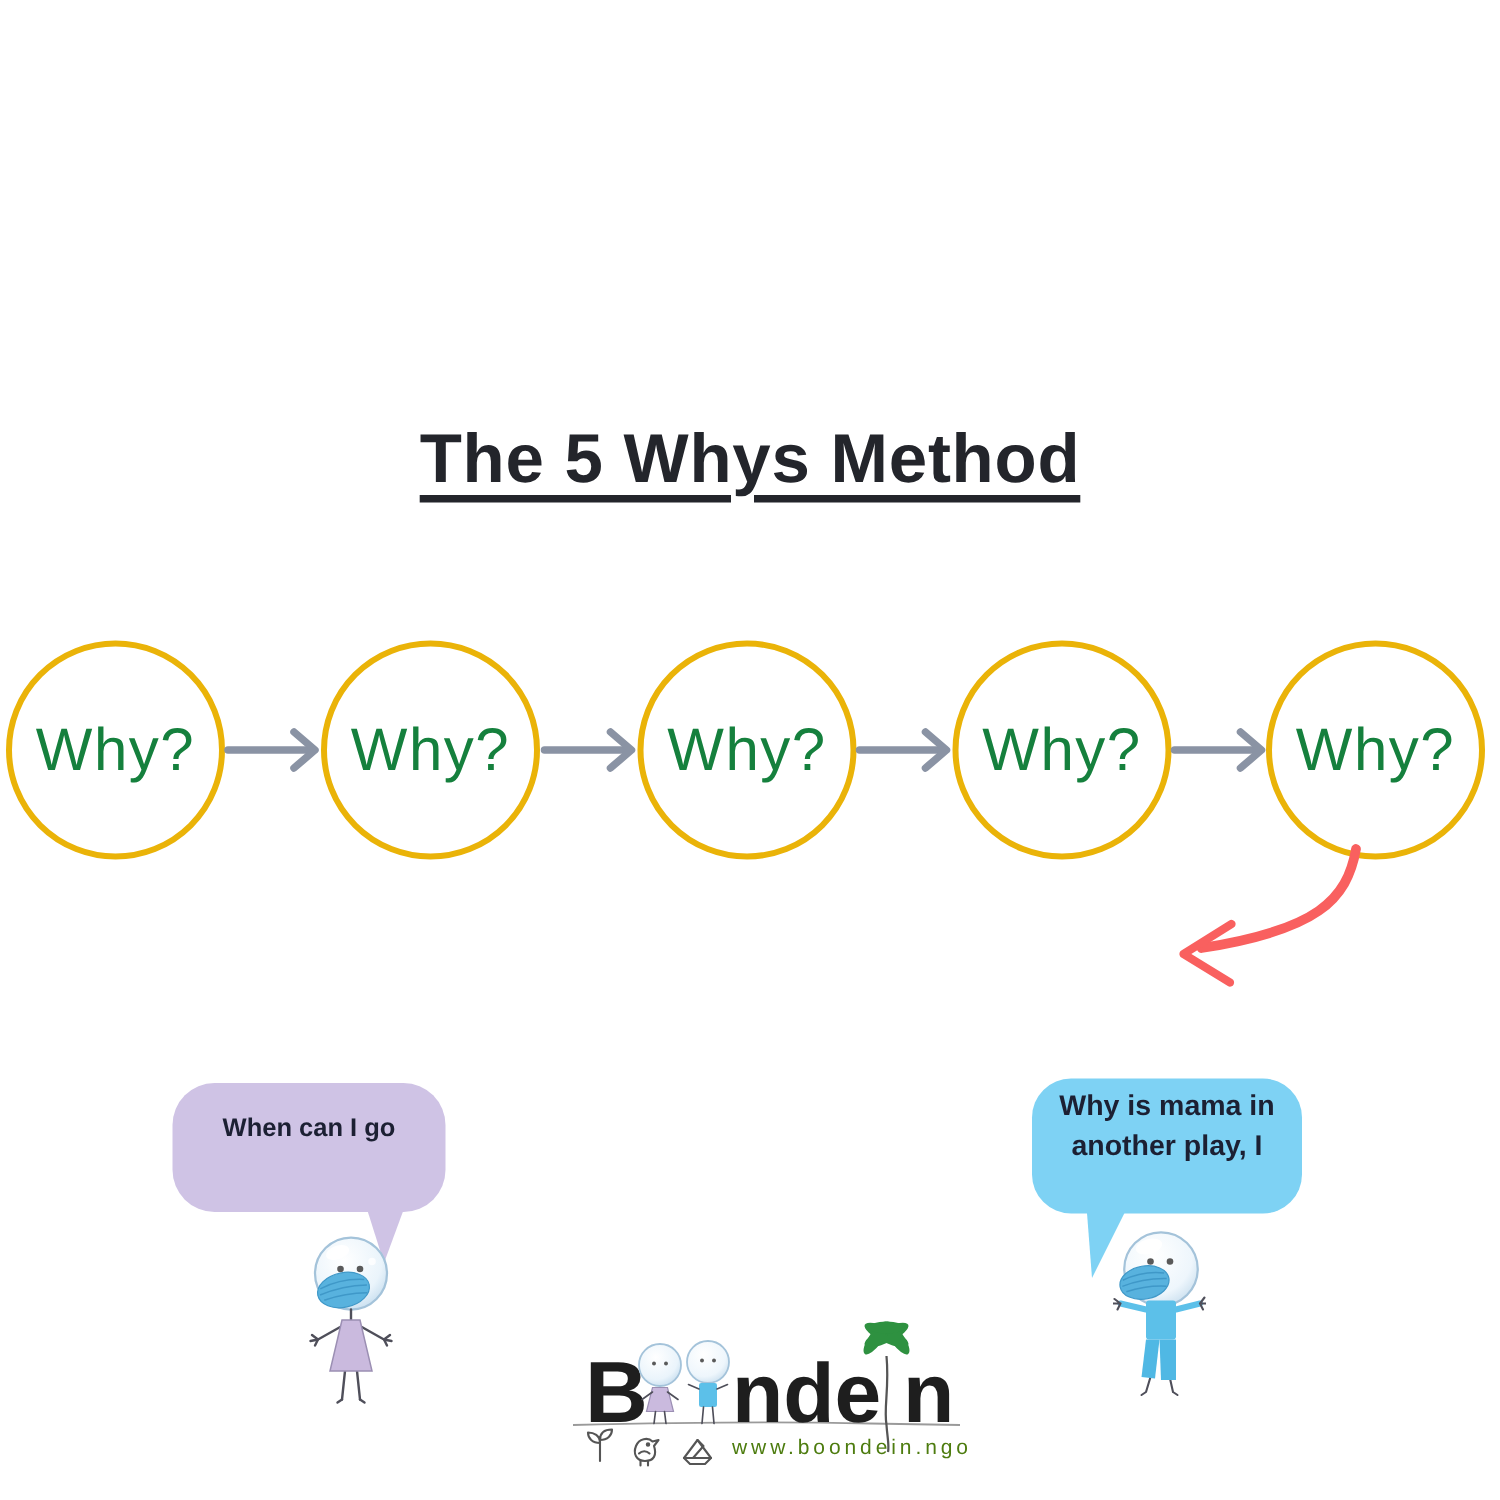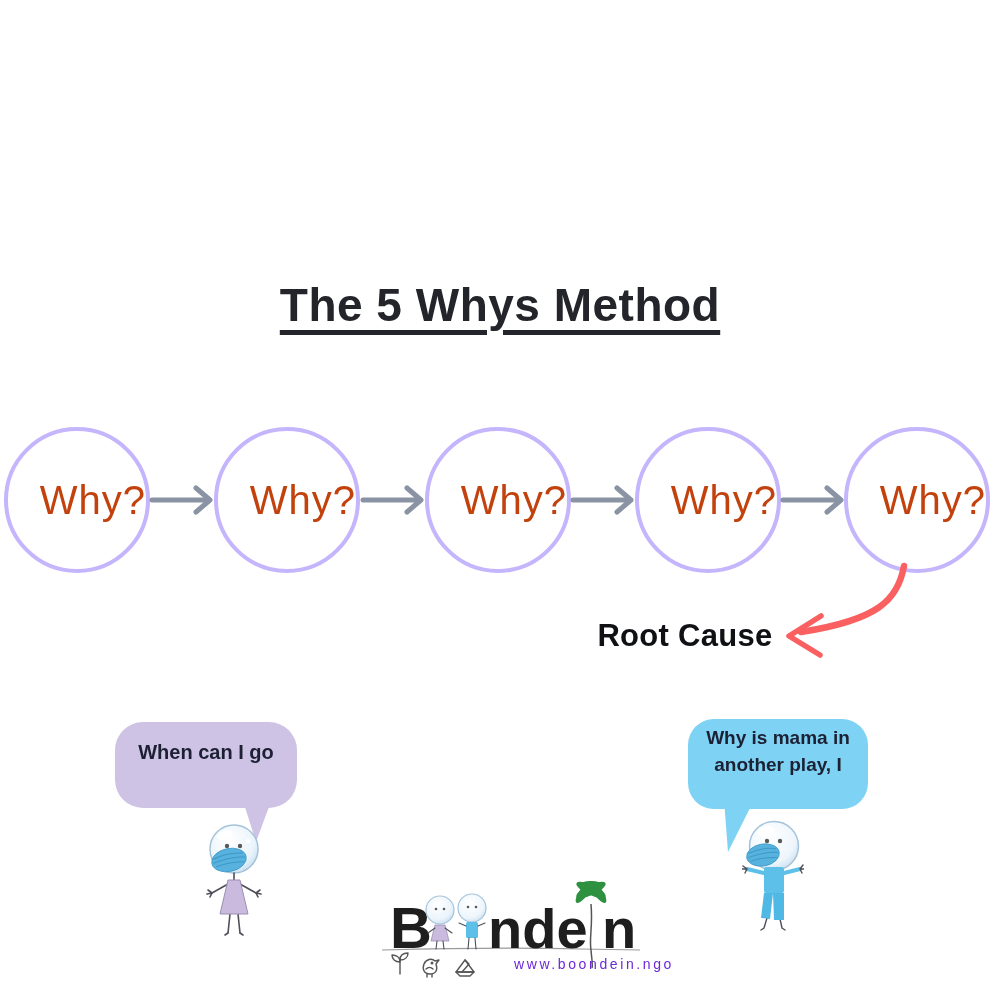--- a/index.html
+++ b/index.html
@@ -9,49 +9,49 @@
   }
   
   .title{
     position:absolute;top:278px;left:0;width:1000px;text-align:center;
     font-size:46px;font-weight:800;letter-spacing:.5px;color:#23252b;
     text-decoration:underline;text-decoration-thickness:5px;text-underline-offset:9px;
   }
   
   .why-circle{
     position:absolute;top:427px;width:146px;height:146px;box-sizing:border-box;
-    border:4px solid #c4b5fd;border-radius:50%;background:#ffffff;
-    display:flex;align-items:center;justify-content:flex-end;
-    font-size:40px;font-weight:300;color:#c2410c;letter-spacing:1px;
+    border:4px solid #eab308;border-radius:50%;background:#ffffff;
+    display:flex;align-items:center;justify-content:center;
+    font-size:40px;font-weight:300;color:#15803d;letter-spacing:1px;
   }
   .c1{left:4px}.c2{left:214px}.c3{left:425px}.c4{left:635px}.c5{left:844px}
   .overlay{position:absolute;left:0;top:0;pointer-events:none;}
   
   .root-cause{
     position:absolute;left:560px;top:618px;width:250px;text-align:center;
     font-size:31px;font-weight:800;color:#101114;letter-spacing:.3px;
   }
   
   .bubble{
     position:absolute;box-sizing:border-box;text-align:center;
     font-weight:700;color:#1c2033;
   }
   .bubble-left{
     left:115px;top:722px;width:182px;height:86px;background:#cfc3e5;border-radius:28px;
-    font-size:20px;line-height:26px;padding-top:17px;
+    font-size:17px;line-height:26px;padding-top:17px;
   }
   .bubble-right{
     left:688px;top:719px;width:180px;height:90px;background:#7ed2f4;border-radius:26px;
     font-size:19px;line-height:27px;padding-top:5px;
   }
   .bubble-line{display:block;}
   
   .website{
-    position:absolute;left:514px;top:956px;font-size:14px;letter-spacing:2.6px;
-    color:#6d28d9;font-weight:500;
+    position:absolute;left:488px;top:956px;font-size:14px;letter-spacing:2.6px;
+    color:#4d7c0f;font-weight:500;
   }
   .logo-text{font-family:"Liberation Sans",sans-serif;font-weight:700;fill:#1e1e1e;}
 </style>
 </head>
 <body>
 
 <div id="canvas">
 
   <div class="title">The 5 Whys Method</div>
 
@@ -81,21 +81,20 @@
         <path d="M617 488 L631 500 L617 512"></path>
       <path d="M783 500 H837"></path>
         <path d="M827 488 L841 500 L827 512"></path>
     </g>
     <g stroke="#f9605f" fill="none" stroke-linecap="round" stroke-linejoin="round">
       <path d="M904 566 C898 600 878 620 801 632" stroke-width="6.5"></path>
       <path d="M821 616 L789 636 L820 655" stroke-width="5.5"></path>
     </g>
   </svg>
 
-  <div class="root-cause">Root Cause</div>
 
   <svg class="overlay" style="left:230px;top:798px" width="55" height="48">
     <polygon points="14,6 40,6 26,44" fill="#cfc3e5"></polygon>
   </svg>
   <div class="bubble bubble-left">
     <span class="bubble-line">When can I go</span>
   </div>
 
   <svg class="overlay" style="left:700px;top:796px" width="60" height="60">
     <polygon points="24,4 54,4 28,56" fill="#7ed2f4"></polygon>

